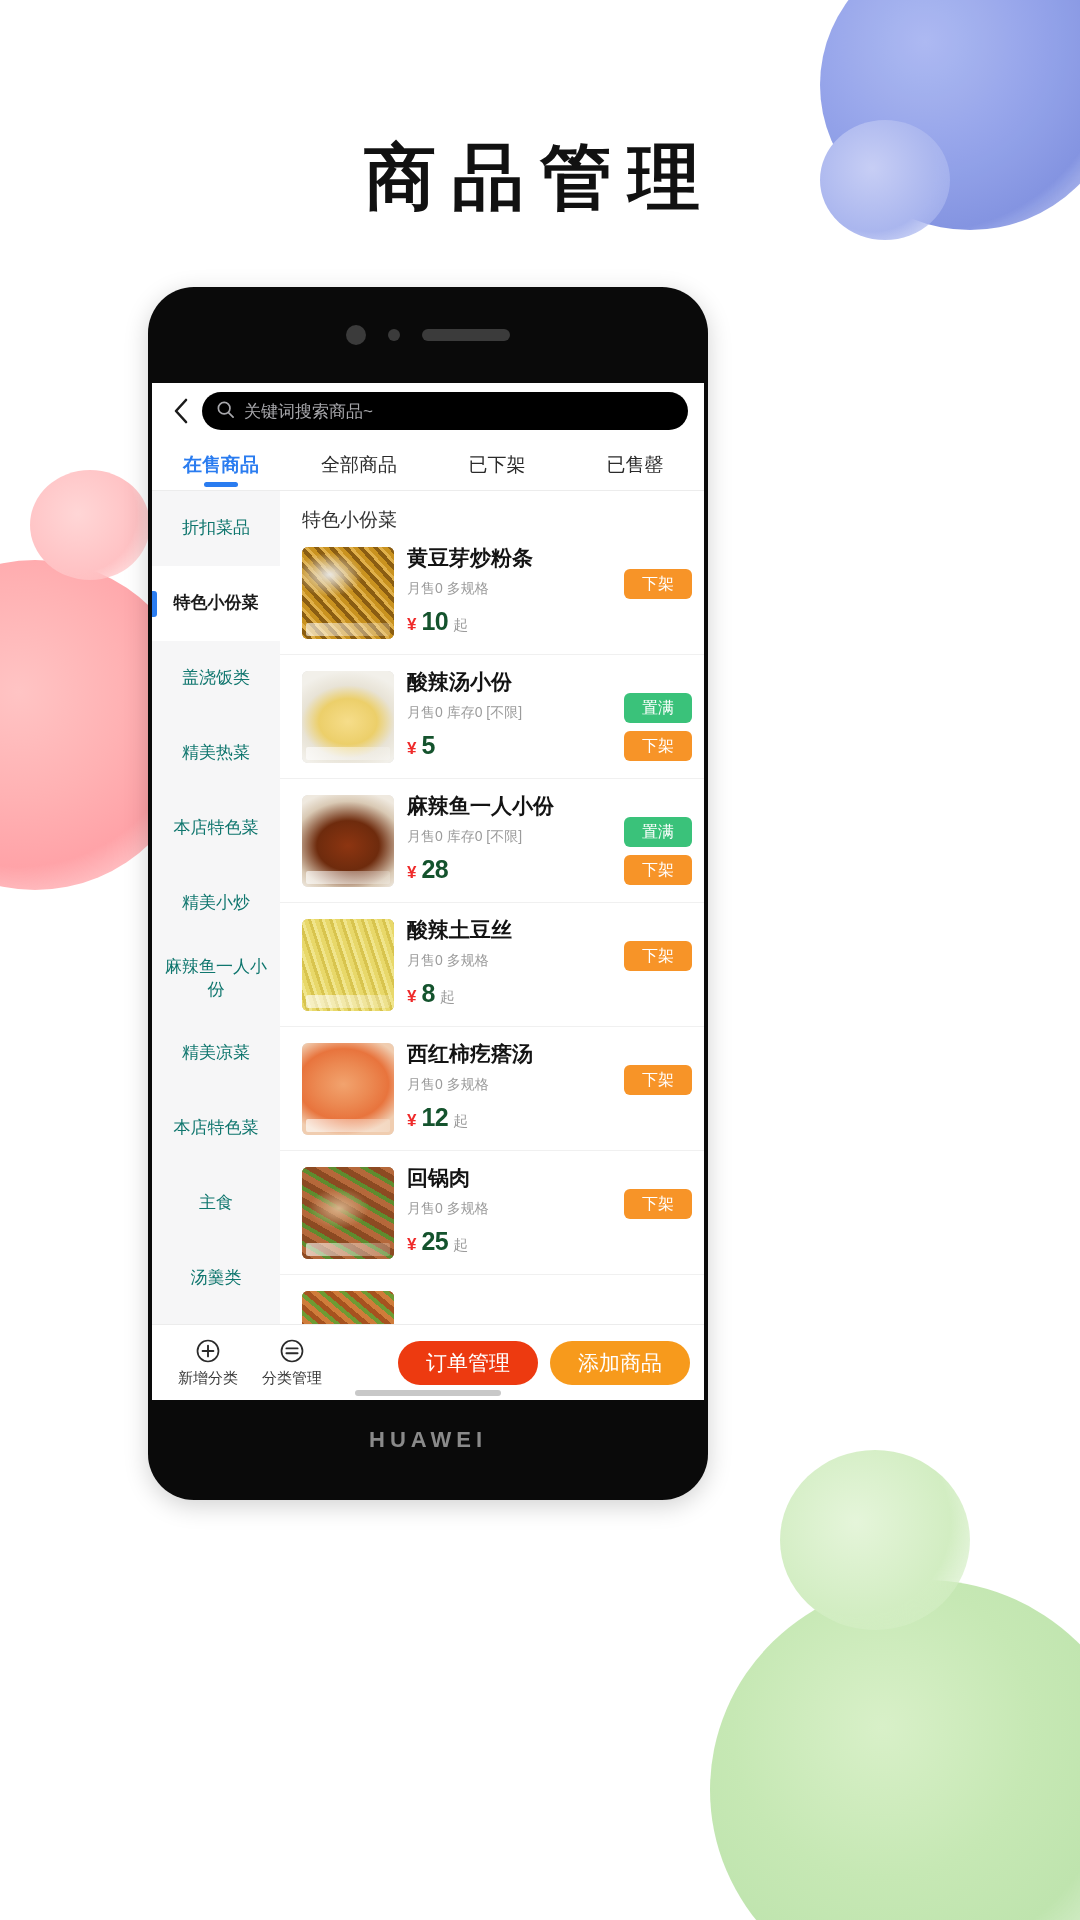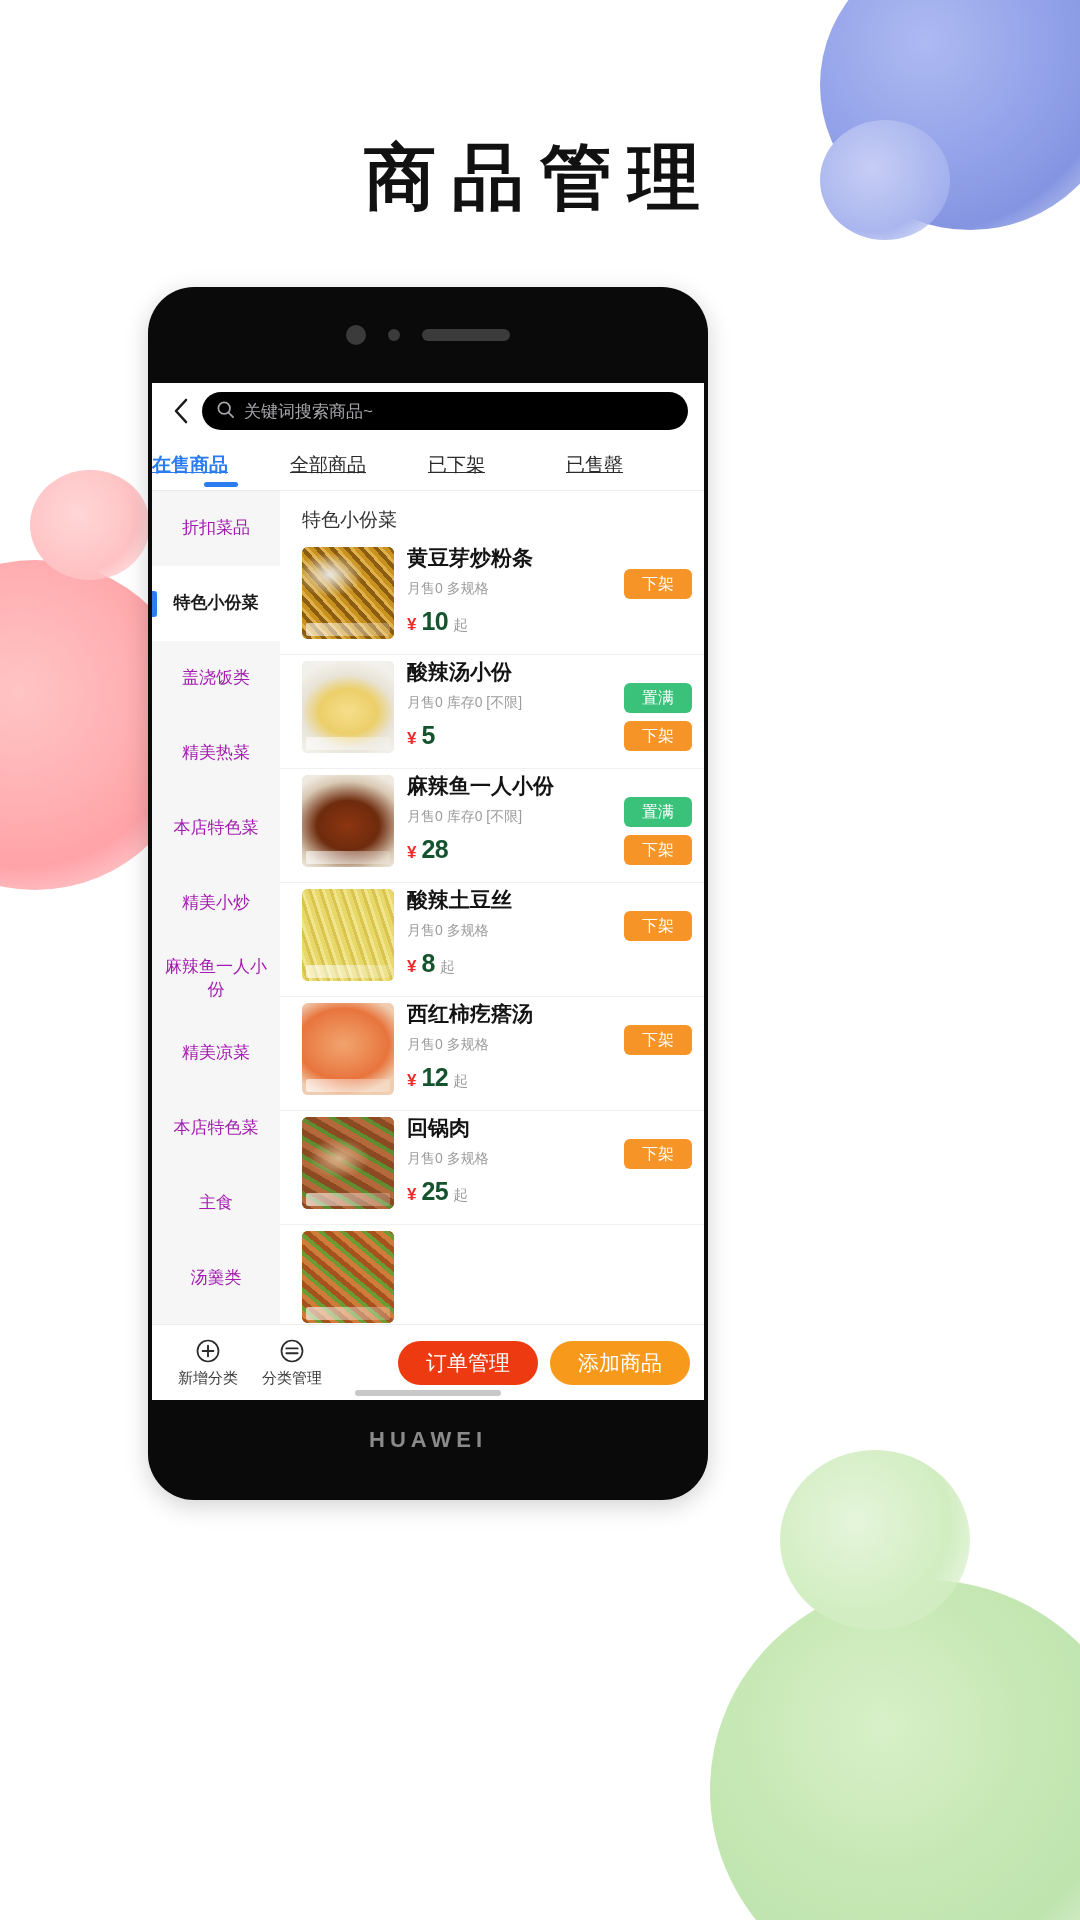--- a/index.html
+++ b/index.html
@@ -92,58 +92,58 @@
     display:flex; align-items:center; padding:0 14px; gap:9px; margin-left:4px;
   }
   .search-ph { color:#a8a8ac; font-size:17px; }
 
   
   .tabs {
     height:52px; display:flex; align-items:stretch; background:#fff;
     border-bottom:1px solid #ececec; flex:0 0 auto;
   }
   .tab {
-    flex:1; display:flex; flex-direction:column; align-items:flex-start; justify-content:center;
-    position:relative; font-size:19px; color:#2b2b2b;text-decoration:underline;
+    flex:1; display:flex; flex-direction:column; align-items:center; justify-content:center;
+    position:relative; font-size:19px; color:#2b2b2b;
   }
   .tab.active { color:#2a7cf0; font-weight:700; }
   .tab .underline {
     position:absolute; bottom:3px; left:50%; transform:translateX(-50%);
     width:34px; height:5px; border-radius:3px; background:#2a7cf0; display:none;
   }
   .tab.active .underline { display:block; }
 
   
   .body { flex:1; display:flex; min-height:0; background:#fff; }
 
   .sidebar {
     width:128px; flex:0 0 128px; background:#f6f6f7;
     overflow:hidden; position:relative;
   }
   .cat {
     min-height:75px; display:flex; align-items:center; justify-content:center;
-    text-align:center; font-size:17px; color:#a21caf; padding:10px 8px;
+    text-align:center; font-size:17px; color:#0f766e; padding:10px 8px;
     position:relative; line-height:1.3;
   }
   .cat.active {
     background:#ffffff; color:#1a1a1a; font-weight:700;
   }
   .cat.active .bar {
     position:absolute; left:0; top:50%; transform:translateY(-50%);
     width:5px; height:26px; background:#2a7cf0; border-radius:0 3px 3px 0;
   }
   .cat .bar { display:none; }
   .cat.active .bar { display:block; }
 
   .listpane { flex:1; background:#fff; overflow:hidden; position:relative; }
   .group-title {
     font-size:19px; color:#333; padding:16px 0 10px 22px; font-weight:400;
   }
   .prod {
-    display:flex; padding:0 12px 8px 22px; margin-bottom:2px;
+    display:flex; padding:0 12px 8px 22px; margin-bottom:12px;
     border-bottom:1px solid #f0f0f0; min-height:112px;
   }
   .thumb {
     width:92px; height:92px; border-radius:6px; flex:0 0 92px;
     margin-top:4px; background:#ddd; overflow:hidden; position:relative;
   }
   .info { flex:1; padding-left:13px; padding-top:2px; position:relative; min-width:0; }
   .pname { font-size:21px; font-weight:700; color:#131313; line-height:1.25; }
   .pmeta { font-size:14px; color:#9b9b9b; margin-top:9px; }
   .pprice { margin-top:9px; display:flex; align-items:baseline; gap:5px; }

